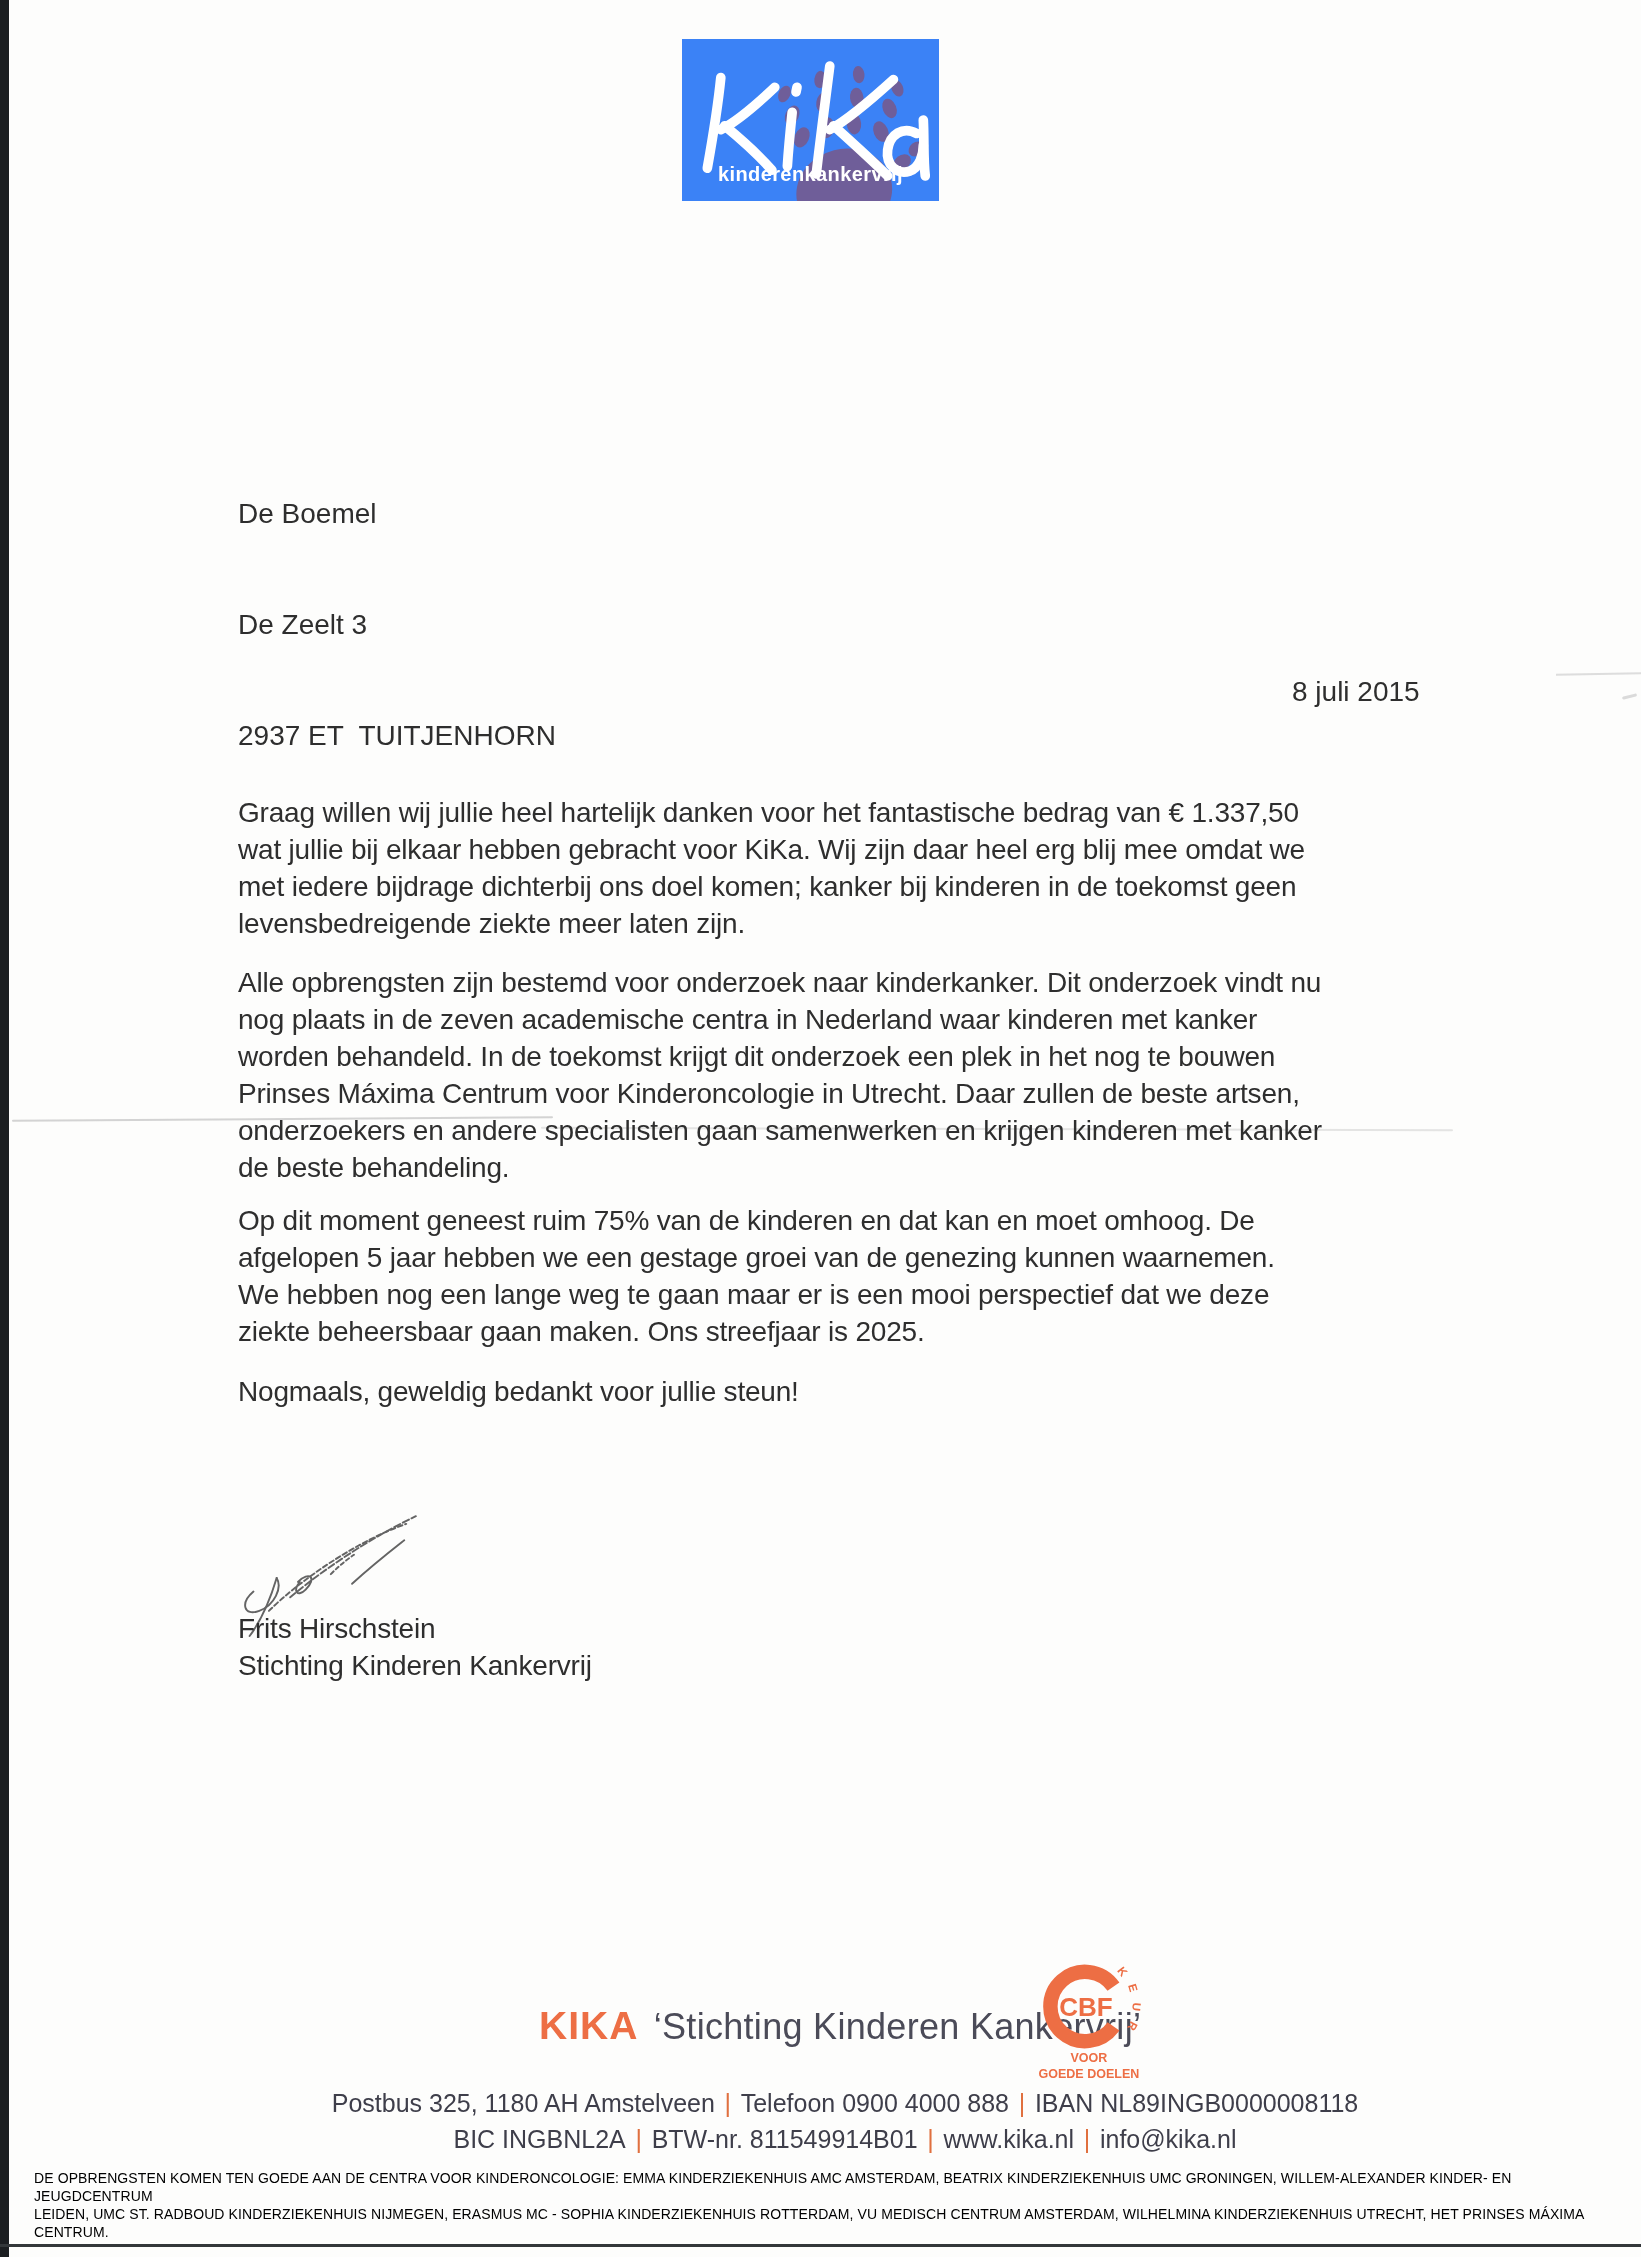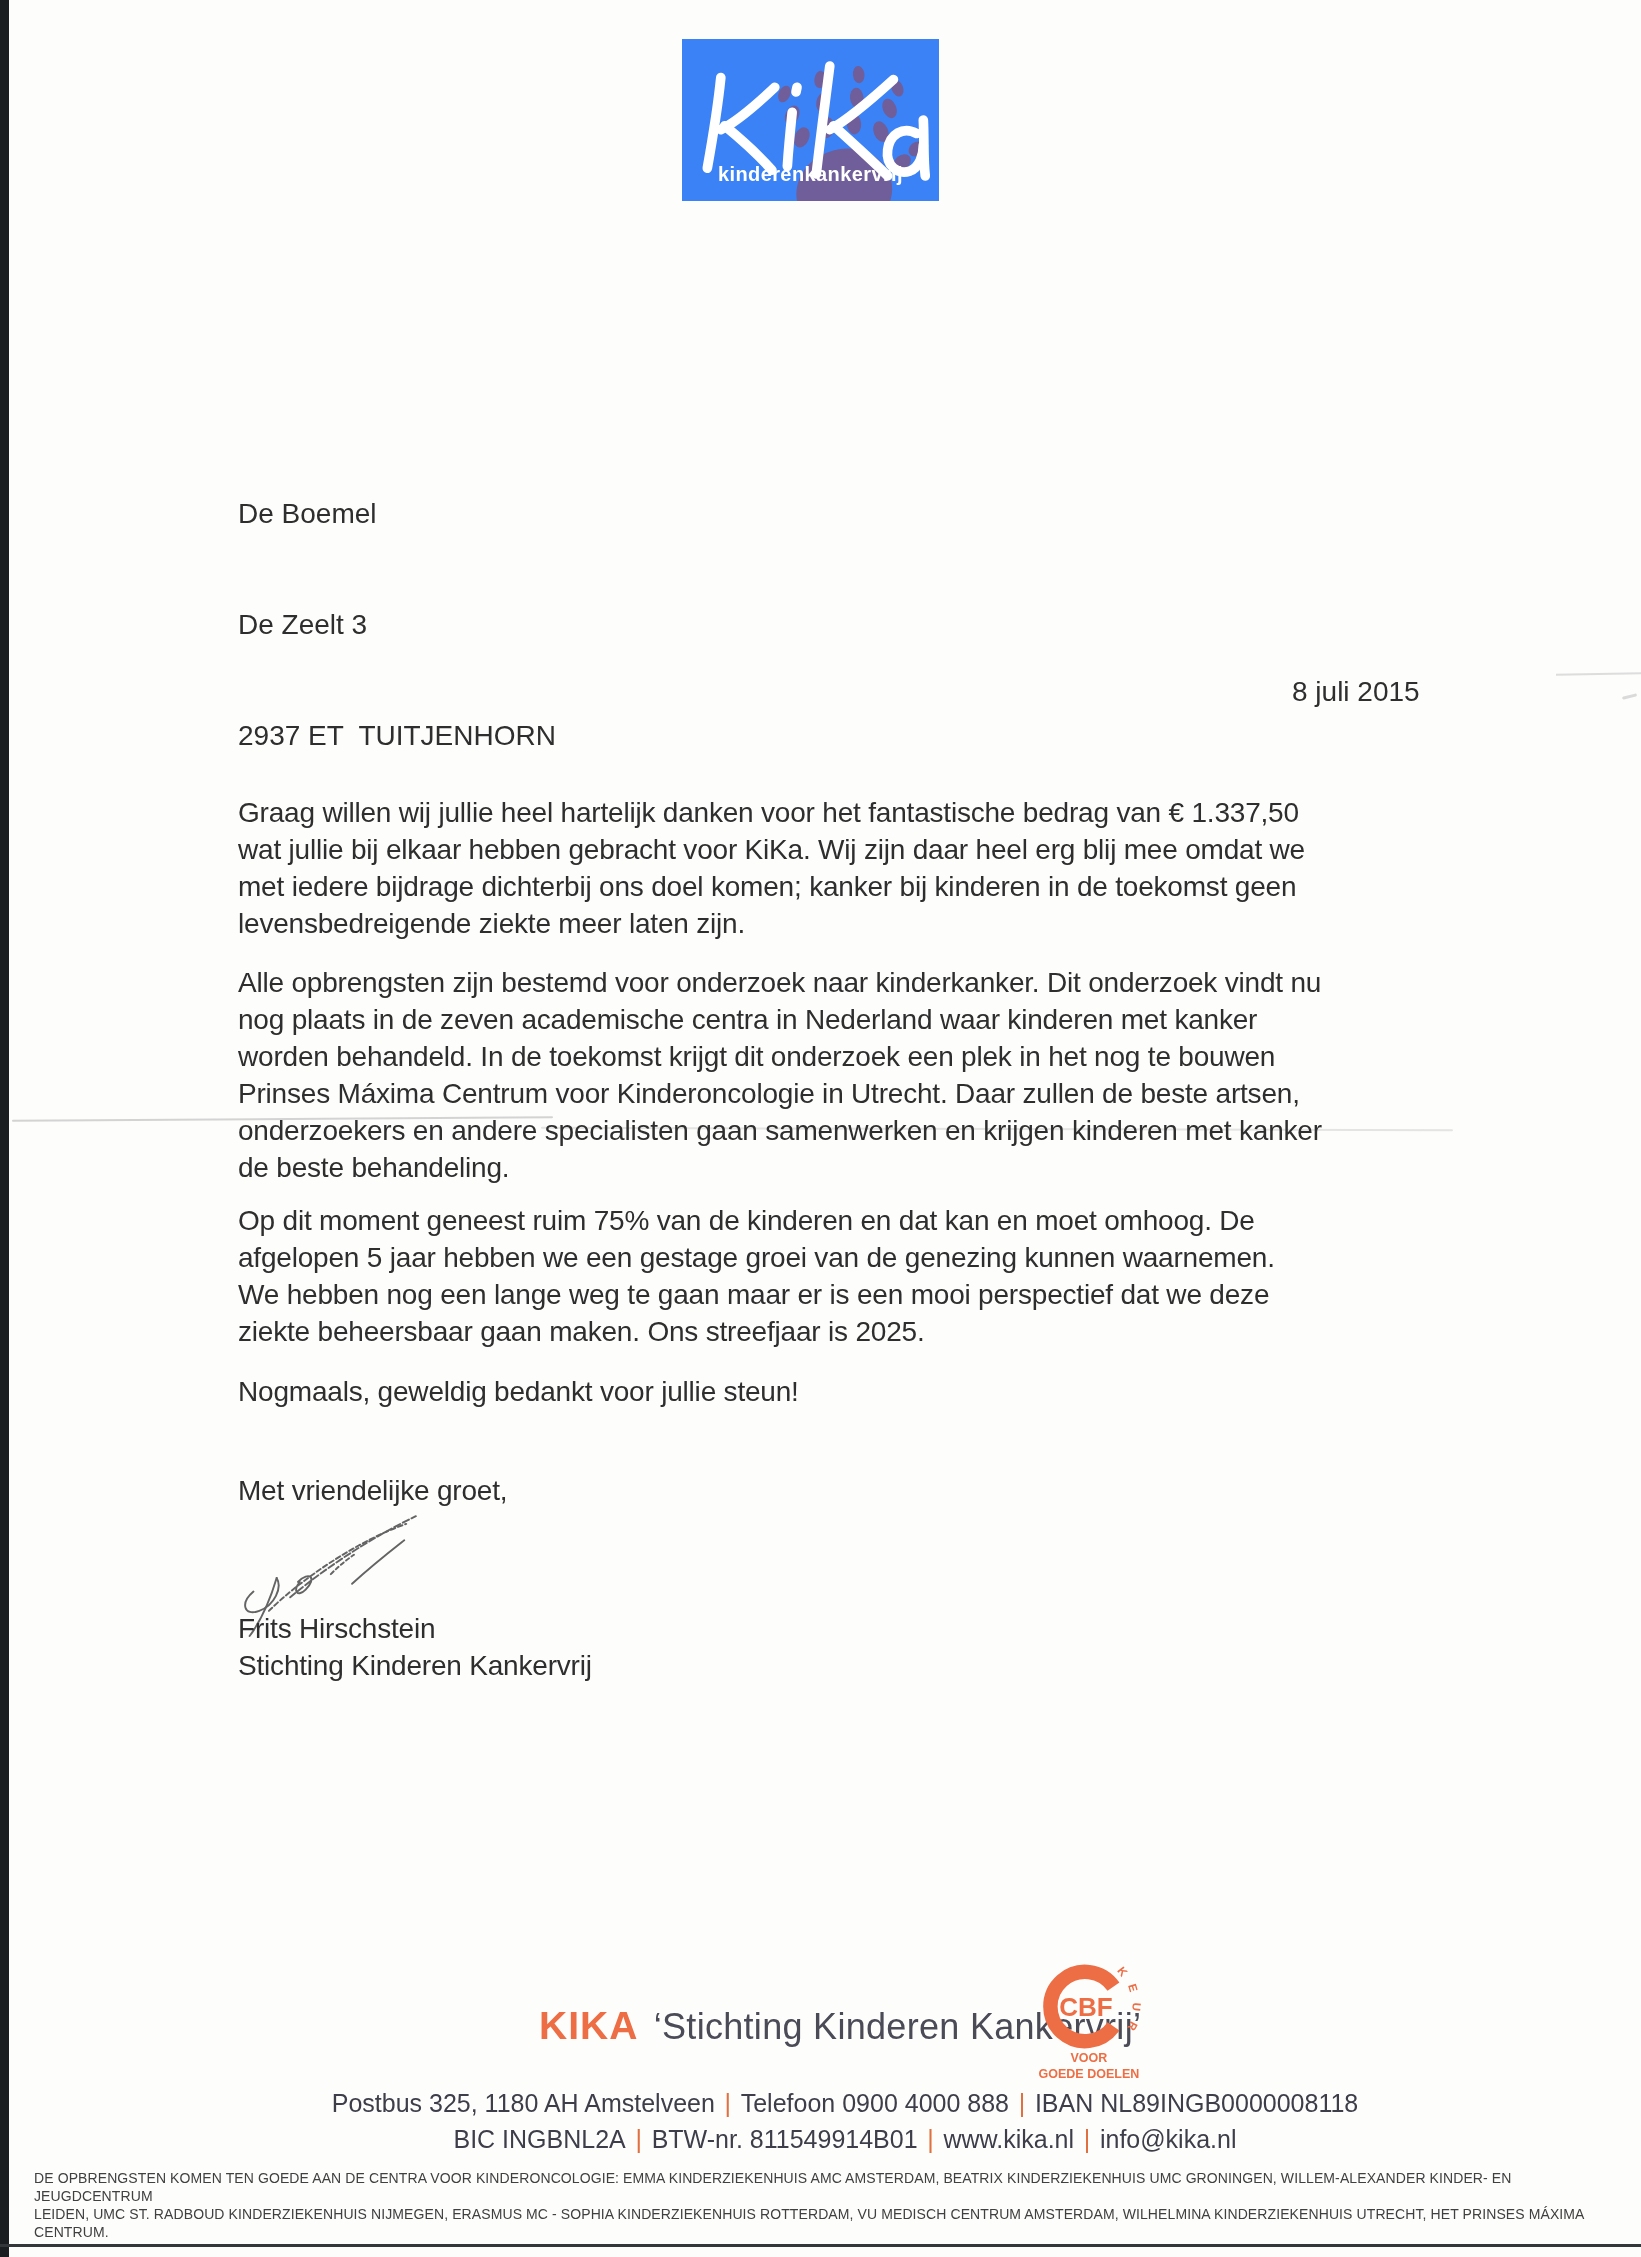--- a/index.html
+++ b/index.html
@@ -40,21 +40,21 @@
 
   
   .footer-brand{position:absolute;left:539px;top:2004px;display:flex;align-items:baseline;}
   .footer-brand .kika{color:#ED6E44;font-weight:bold;font-size:39px;letter-spacing:1px;}
   .footer-brand .suffix{color:#4B4B58;font-size:36px;margin-left:15.4px;letter-spacing:0.3px;}
   .cbf-seal{position:absolute;left:1035px;top:1958px;}
   .contact{position:absolute;left:58px;width:1574px;text-align:center;color:#3E3E4A;font-size:25px;}
   .contact-1{top:2089px;}
   .contact-2{top:2125px;}
   .contact .sep{color:#E0703F;padding:0 9.7px;}
-  .smallprint{position:absolute;left:34px;top:2169px;width:1583px;color:#404040;
+  .smallprint{position:absolute;left:34px;top:2169px;width:1583px;color:#000000;
         font-size:14px;line-height:18px;letter-spacing:0.1px;}
 </style>
 </head>
 <body>
 
 <div class="page">
 
   <div class="scan-left-bar"></div>
   <div class="scan-bottom-line"></div>
   <div class="crease crease-a"></div>
@@ -118,21 +118,20 @@
 nog plaats in de zeven academische centra in Nederland waar kinderen met kanker
 worden behandeld. In de toekomst krijgt dit onderzoek een plek in het nog te bouwen
 Prinses Máxima Centrum voor Kinderoncologie in Utrecht. Daar zullen de beste artsen,
 onderzoekers en andere specialisten gaan samenwerken en krijgen kinderen met kanker
 de beste behandeling.</div>
   <div class="bodytext para-3">Op dit moment geneest ruim 75% van de kinderen en dat kan en moet omhoog. De
 afgelopen 5 jaar hebben we een gestage groei van de genezing kunnen waarnemen.
 We hebben nog een lange weg te gaan maar er is een mooi perspectief dat we deze
 ziekte beheersbaar gaan maken. Ons streefjaar is 2025.</div>
   <div class="bodytext para-4">Nogmaals, geweldig bedankt voor jullie steun!</div>
-  <div class="bodytext closing">Met vriendelijke groet,</div>
 
   <svg class="signature-svg" width="232" height="150" viewBox="0 0 240 155">
     <g stroke="#4a4a4a" stroke-width="2" fill="none" stroke-linecap="round" opacity="0.85">
       <path d="M16,106 C2,118 6,132 22,126 C38,120 46,102 40,92"></path>
       <path d="M32,126 C62,96 122,54 174,36" stroke-dasharray="5 3"></path>
       <path d="M54,112 C92,80 142,48 184,28" stroke-dasharray="7 3"></path>
       <path d="M118,98 C140,78 158,64 172,53"></path>
       <path d="M62,96 C74,84 82,92 70,104 C62,112 56,106 64,96"></path>
       <path d="M40,92 C34,112 24,136 12,152"></path>
       <path d="M96,88 C106,78 114,72 120,68" stroke-dasharray="4 3"></path>

